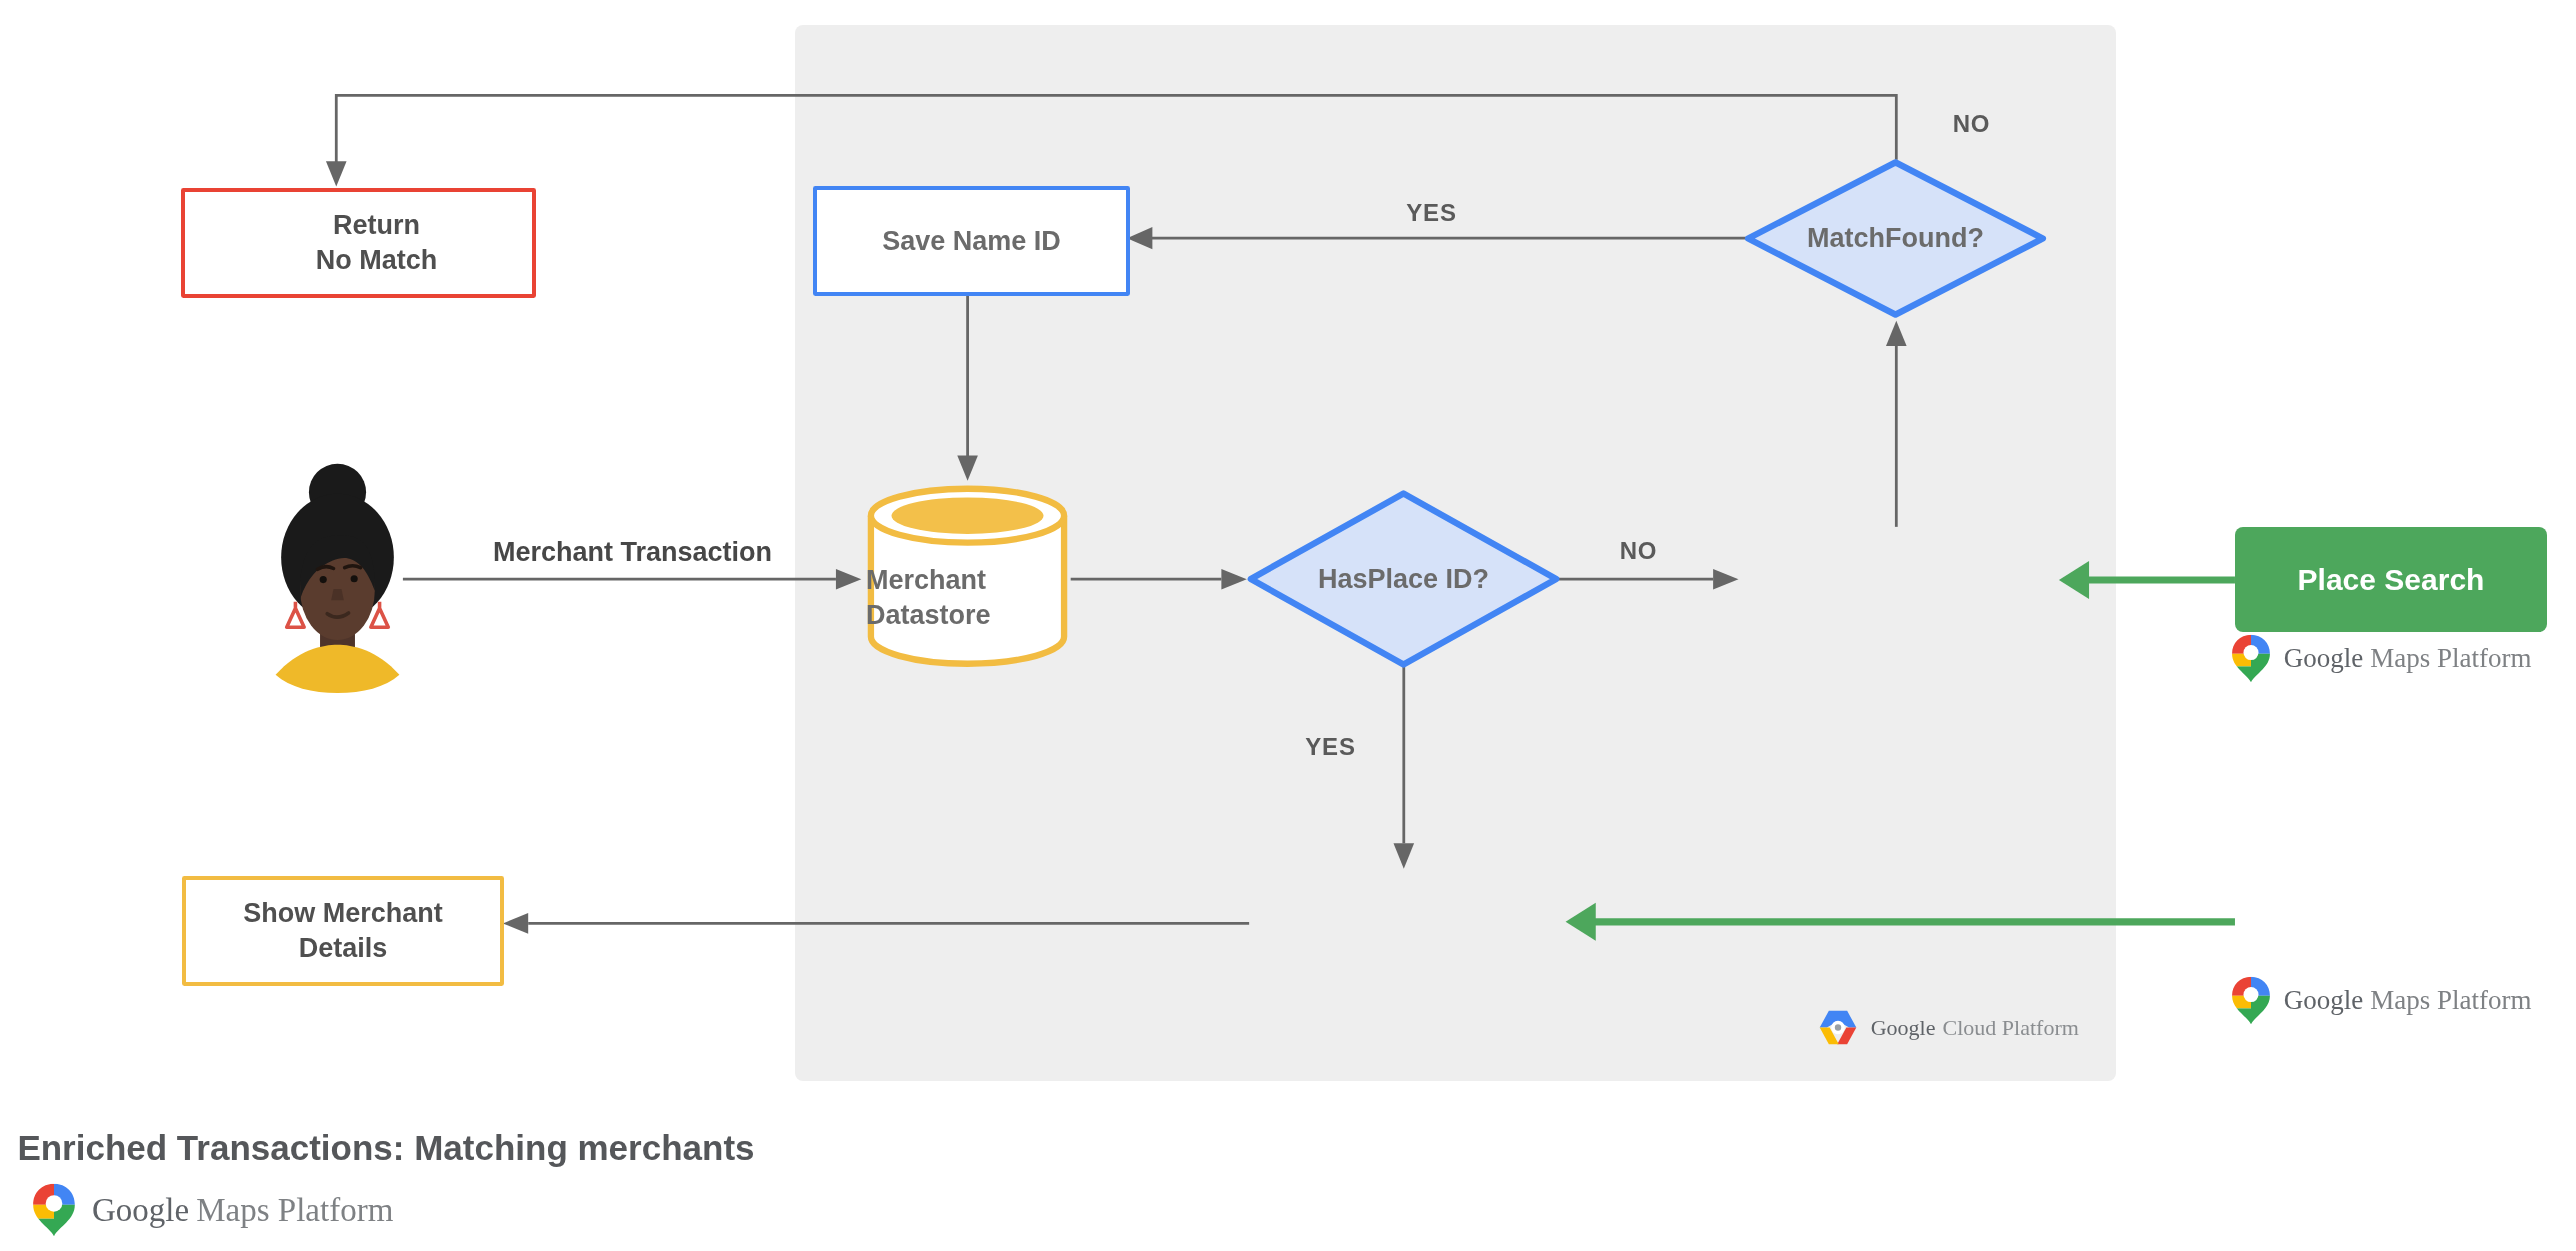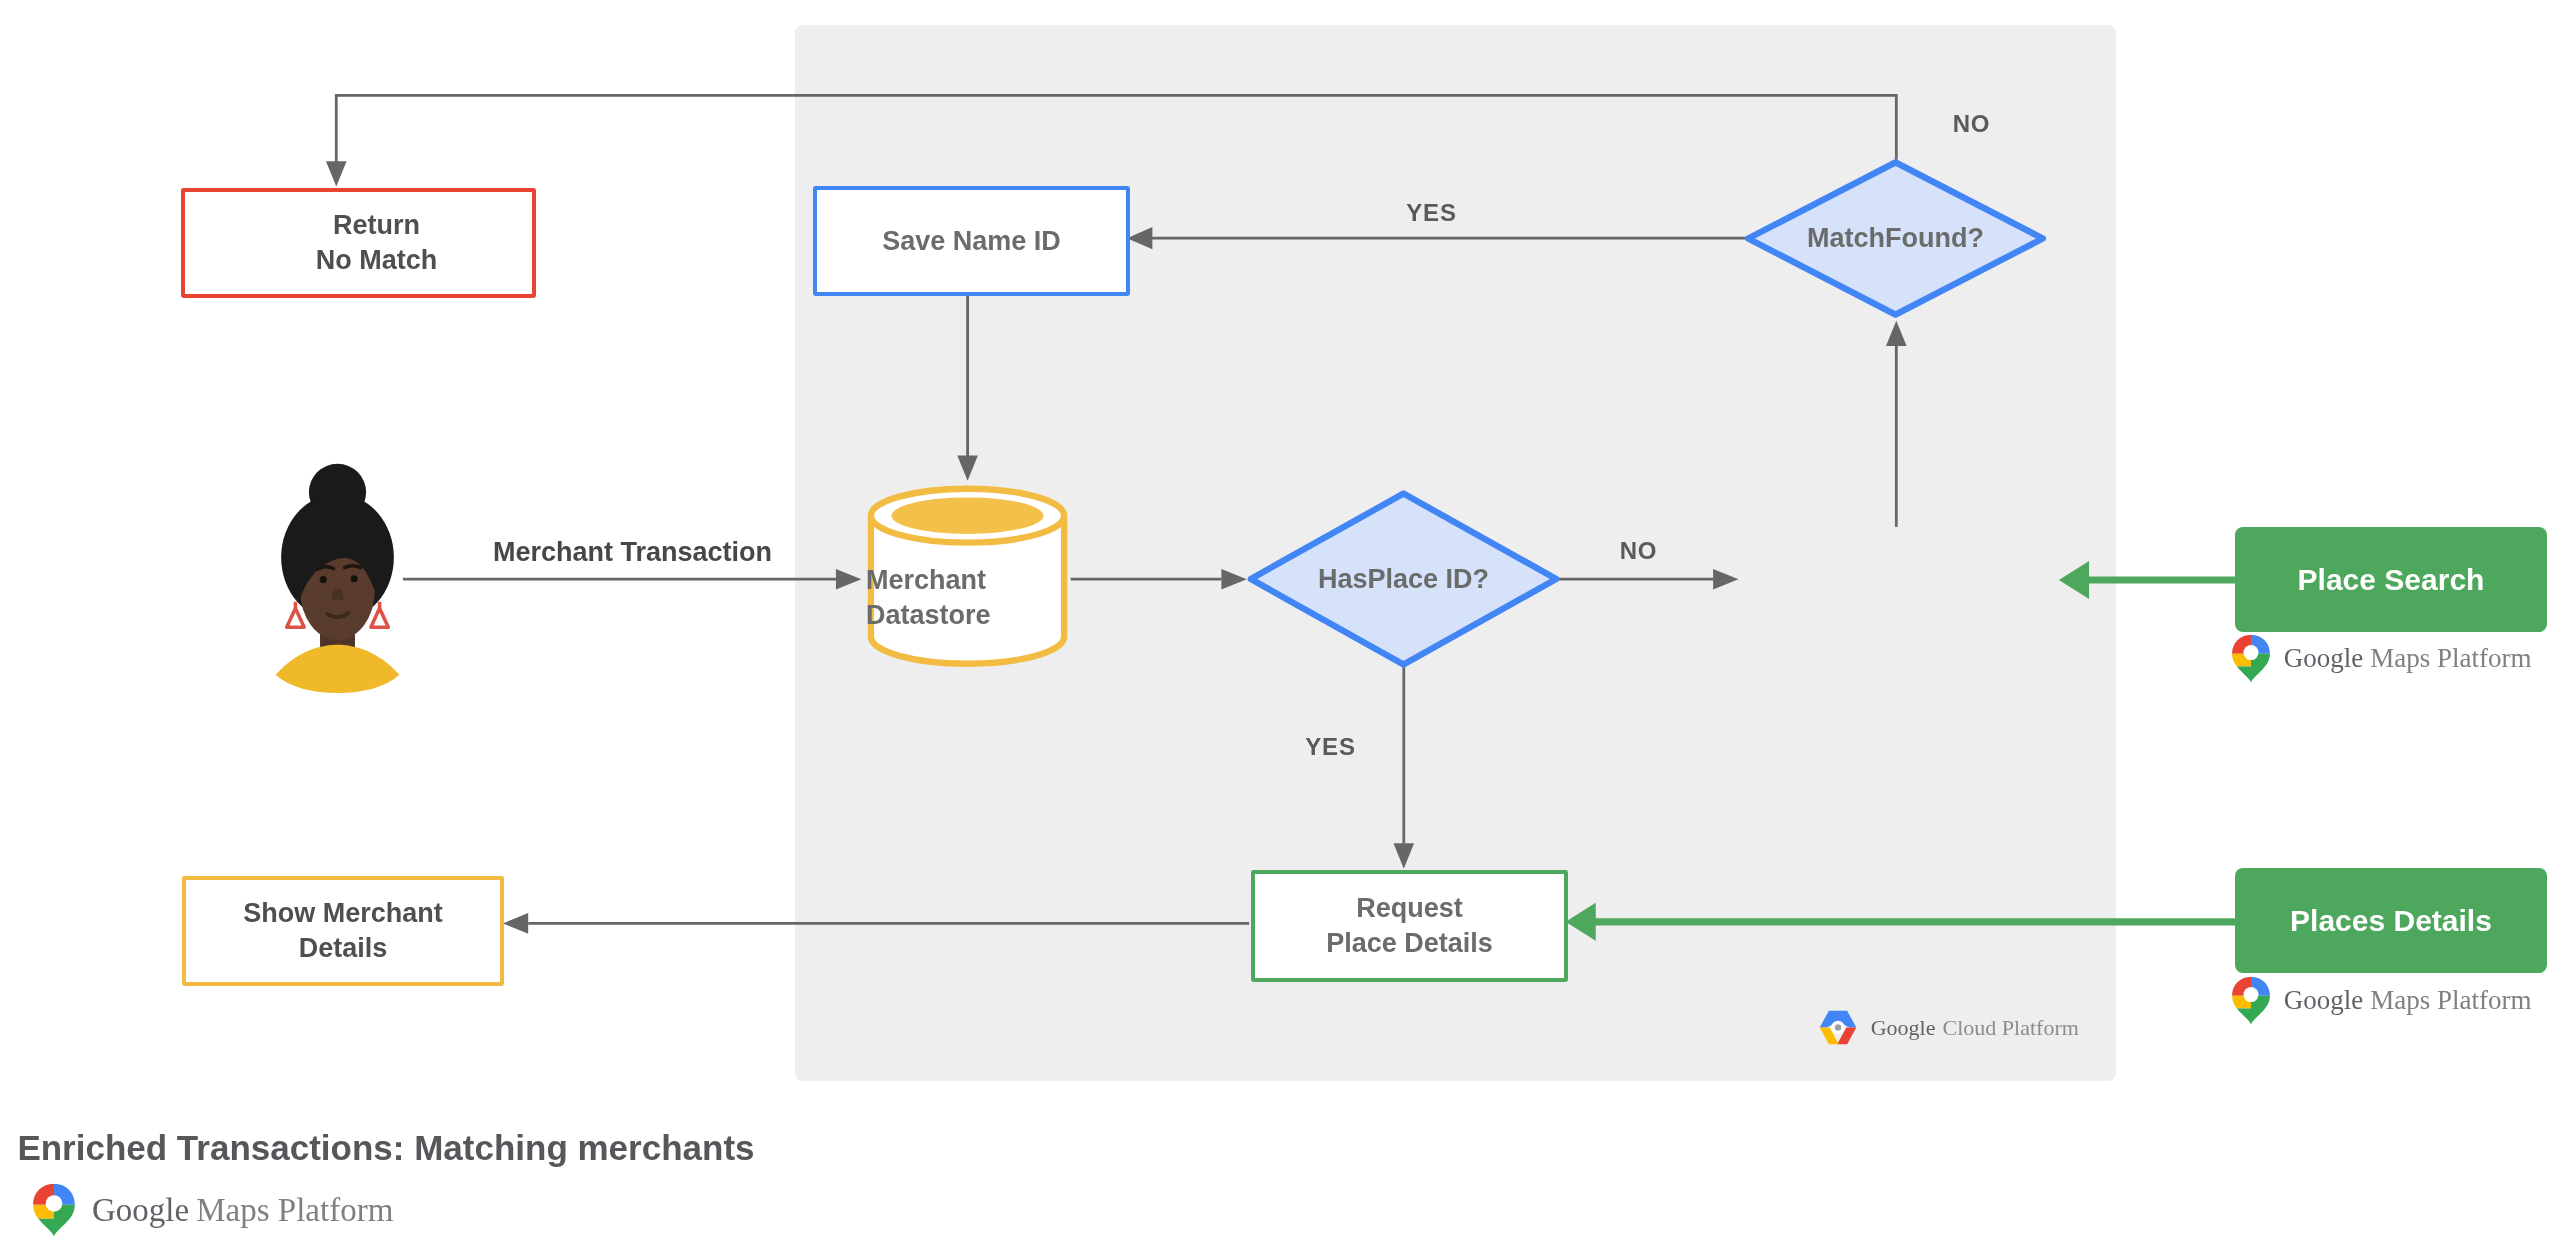--- a/index.html
+++ b/index.html
@@ -148,26 +148,20 @@
       <span class="ln">Return</span>
       <span class="ln">No Match</span>
     </div>
   </div>
 
   <div class="node blue" style="left:813px;top:186px;width:309px;height:102px">
     <span>Save Name ID</span>
   </div>
 
 
-  <div class="node green-outline" style="left:1251px;top:870px;width:309px;height:104px">
-    <div>
-      <span class="ln">Request</span>
-      <span class="ln">Place Details</span>
-    </div>
-  </div>
 
   <div class="node yellow" style="left:182px;top:876px;width:314px;height:102px">
     <div>
       <span class="ln">Show Merchant</span>
       <span class="ln">Details</span>
     </div>
   </div>
 
   <div class="diamond" style="left:1741px;top:155px;width:309px;height:167px">
     <svg width="309" height="167" viewBox="0 0 390 210">
@@ -198,23 +192,20 @@
     <div class="cyl-label">
       <span class="ln">Merchant</span>
       <span class="ln">Datastore</span>
     </div>
   </div>
 
   <div class="fill-green" style="left:2235px;top:527px;width:312px;height:105px">
     <span>Place Search</span>
   </div>
 
-  <div class="fill-green" style="left:2235px;top:868px;width:312px;height:105px">
-    <span>Places Details</span>
-  </div>
 
   <div class="mt-label">Merchant Transaction</div>
   <div class="edge-label" style="left:1372px;top:197px">YES</div>
   <div class="edge-label" style="left:1912px;top:108px">NO</div>
   <div class="edge-label" style="left:1579px;top:535px">NO</div>
   <div class="edge-label" style="left:1271px;top:731px">YES</div>
 
   <div class="logo" style="left:2231px;top:634px">
     <svg width="40" height="49" viewBox="0 0 100 124">
       <use href="#maps-pin"></use>

